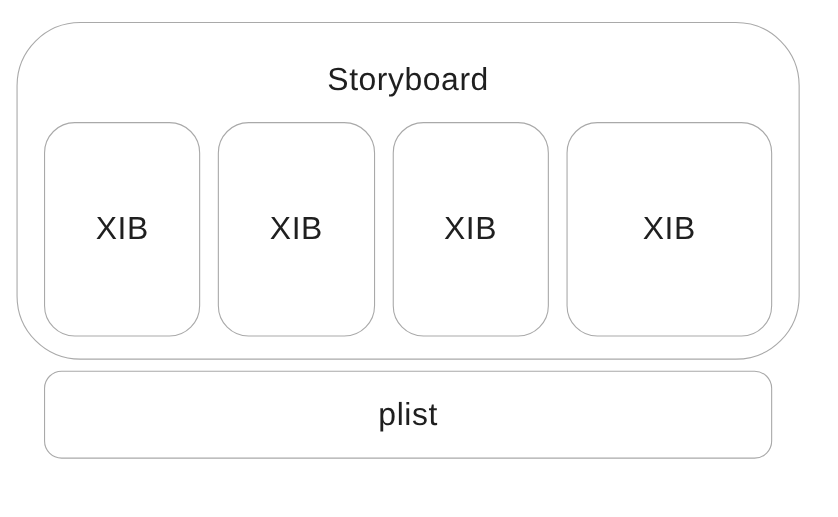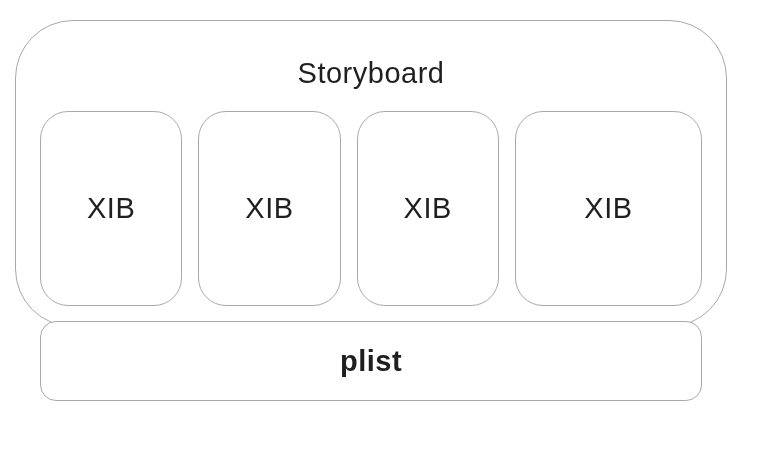--- a/index.html
+++ b/index.html
@@ -57,34 +57,33 @@
     align-items: center;
     justify-content: center;
     font-size: 29px;
     color: #1f1f1f;
     letter-spacing: 0.5px;
   }
   .xib-box.wide {
     flex-grow: 1.32;
   }
   .plist-bar {
-    margin-top: 15px;
+    margin-top: 31px;
     height: 80px;
     flex: 0 0 auto;
     box-sizing: border-box;
     border: 1.5px solid #a9a9a9;
     border-radius: 16px;
     background: #ffffff;
     display: flex;
     align-items: center;
     justify-content: center;
     font-size: 29px;
     color: #1f1f1f;
     letter-spacing: 0.5px;
-    font-weight: bold;
   }
 </style>
 </head>
 <body>
 
 <div class="canvas">
   <div class="storyboard-container">
     <div class="container-title">Storyboard</div>
     <div class="xib-row">
       <div class="xib-box">XIB</div>

